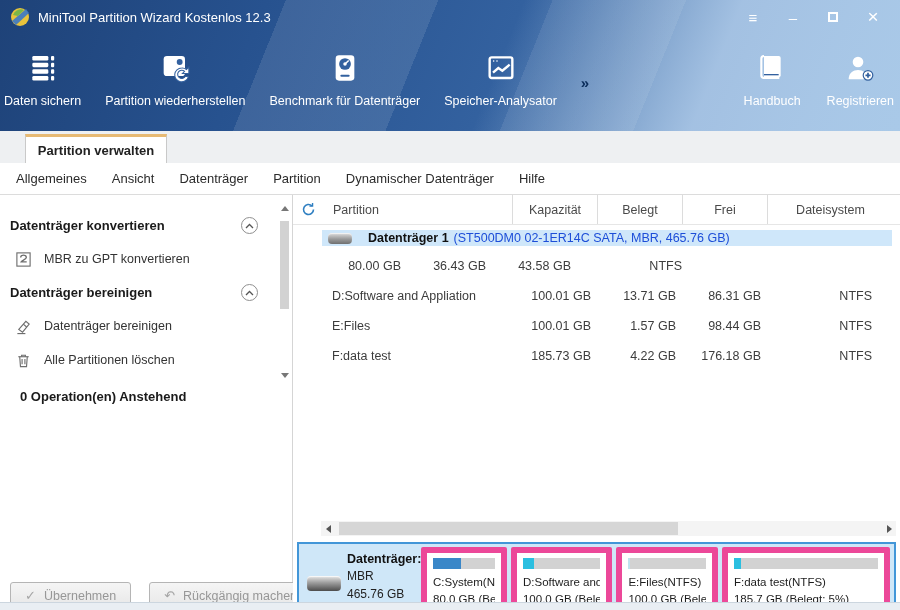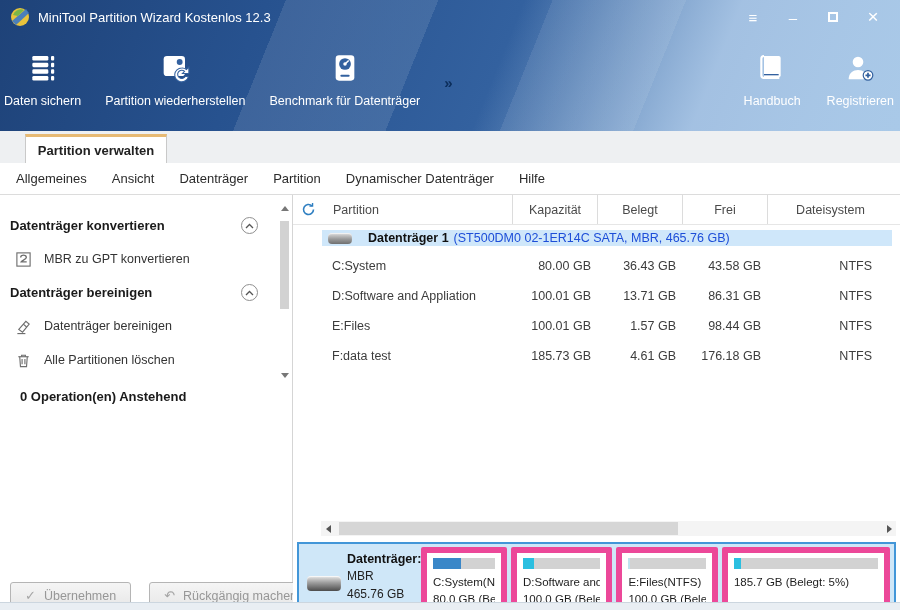--- a/index.html
+++ b/index.html
@@ -173,20 +173,31 @@
           <svg width="34" height="32" viewBox="0 0 24 24">
             <rect x="5" y="2.5" width="14" height="19" rx="2.5" fill="#fff"></rect>
             <circle cx="12" cy="9" r="4.4" fill="#33619f"></circle>
             <circle cx="12" cy="9" r="1.3" fill="#fff"></circle>
             <path d="M12 9 L14.8 6.4" stroke="#fff" stroke-width="1.2"></path>
             <rect x="8.5" y="17" width="7" height="1.6" rx="0.8" fill="#33619f"></rect>
           </svg>
           </span>
         <span class="tlabel">Benchmark für Datenträger</span>
       </div>
+      <div class="tool-item">
+        <span class="ticon">
+          <svg width="34" height="32" viewBox="0 0 24 24" fill="none" stroke="#fff" stroke-width="1.8">
+            <rect x="3.5" y="4" width="17" height="15.5" rx="1.5"></rect>
+            <circle cx="6.5" cy="6.8" r="0.6" fill="#fff" stroke="none"></circle>
+            <circle cx="9" cy="6.8" r="0.6" fill="#fff" stroke="none"></circle>
+            <path d="M6 15.5 L10 12 L13 14 L18.5 9.5"></path>
+          </svg>
+          </span>
+        <span class="tlabel">Speicher-Analysator</span>
+      </div>
       <span class="tool-overflow">»</span>
       <div class="tool-spacer"></div>
       <div class="tool-item right">
         <span class="ticon">
           <svg width="34" height="32" viewBox="0 0 24 24">
             <path d="M6 3 h11 a1.5 1.5 0 0 1 1.5 1.5 v13 a1.5 1.5 0 0 1 -1.5 1.5 h-11 z" fill="#fff"></path>
             <path d="M6 3 a2 2 0 0 0 -2 2 v12.5 a2 2 0 0 0 2 2 h11.5" fill="none" stroke="#fff" stroke-width="1.6"></path>
             <path d="M6 17 h11" stroke="#33619f" stroke-width="1"></path>
           </svg>
           </span>
@@ -315,21 +326,20 @@
         <span class="th c-fs">Dateisystem</span>
       </div>
 
       <div class="disk-row">
         <span class="disk-ic"></span>
         <span class="dname">Datenträger 1</span>
         <span class="ddetails">(ST500DM0 02-1ER14C SATA, MBR, 465.76 GB)</span>
       </div>
 
       <div class="prow">
-        <span class="td c-name">C:System</span>
         <span class="td c-num">80.00 GB</span>
         <span class="td c-num">36.43 GB</span>
         <span class="td c-num">43.58 GB</span>
         <span class="td c-fs">NTFS</span>
       </div>
       <div class="prow">
         <span class="td c-name">D:Software and Appliation</span>
         <span class="td c-num">100.01 GB</span>
         <span class="td c-num">13.71 GB</span>
         <span class="td c-num">86.31 GB</span>
@@ -338,21 +348,21 @@
       <div class="prow">
         <span class="td c-name">E:Files</span>
         <span class="td c-num">100.01 GB</span>
         <span class="td c-num">1.57 GB</span>
         <span class="td c-num">98.44 GB</span>
         <span class="td c-fs">NTFS</span>
       </div>
       <div class="prow">
         <span class="td c-name">F:data test</span>
         <span class="td c-num">185.73 GB</span>
-        <span class="td c-num">4.61 GB</span>
+        <span class="td c-num">4.22 GB</span>
         <span class="td c-num">176.18 GB</span>
         <span class="td c-fs">NTFS</span>
       </div>
 
       <div class="hscroll">
         <span class="hs-arrow">
             <span class="tri-left"></span>
           </span>
         <span class="hs-track">
           <span class="hs-thumb"></span>
@@ -390,20 +400,21 @@
           <div class="dm-bar">
             <span class="dm-fill" style="width:2%;background:#bfe4ee"></span>
           </div>
           <div class="dm-l1">E:Files(NTFS)</div>
           <div class="dm-l2">100.0 GB (Belegt:</div>
         </div>
         <div class="dm-part" style="flex:186 1 0;">
           <div class="dm-bar">
             <span class="dm-fill" style="width:5%;background:#2bbfe0"></span>
           </div>
+          <div class="dm-l1">F:data test(NTFS)</div>
           <div class="dm-l2">185.7 GB (Belegt: 5%)</div>
         </div>
       </div>
 
     </div>
   </div>
 
   <div class="bottom-strip"></div>
 </div>
 

